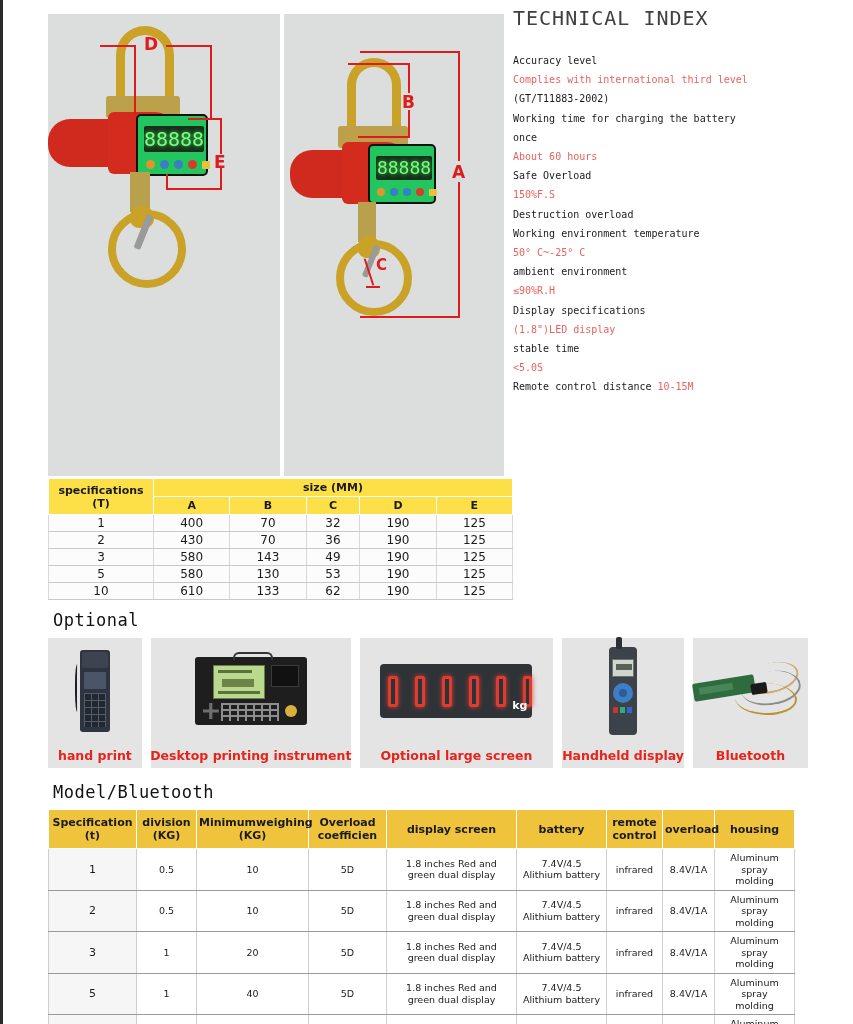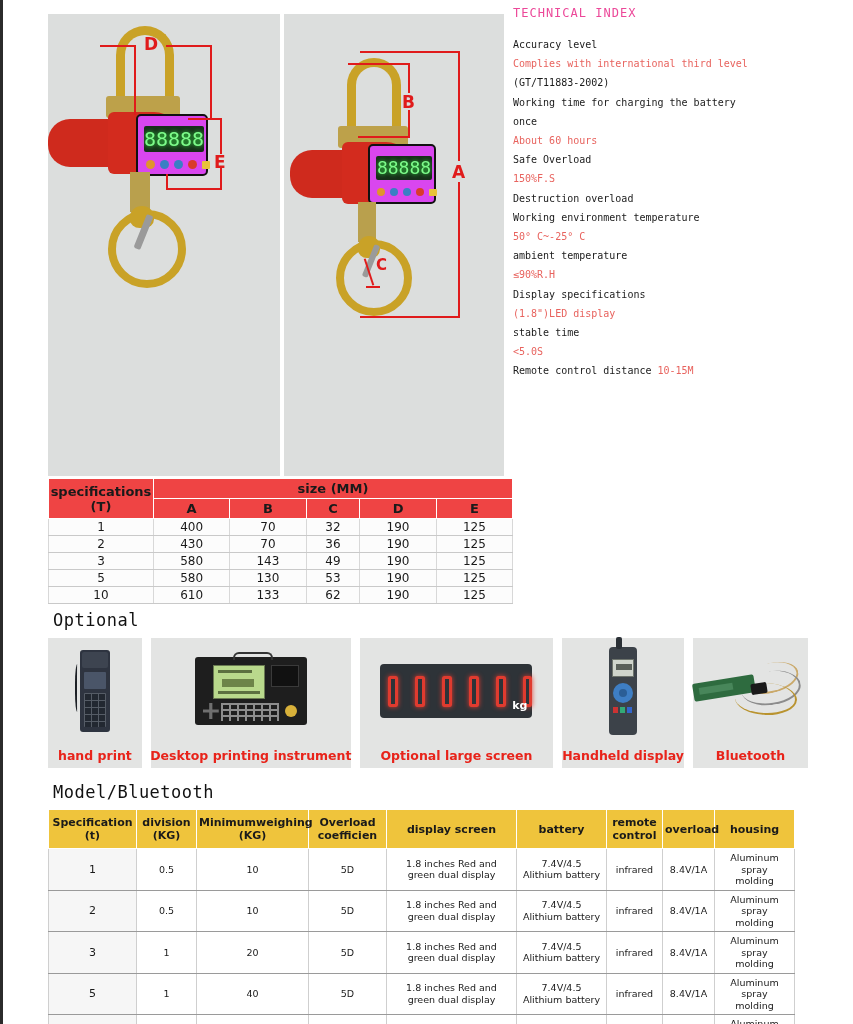--- a/index.html
+++ b/index.html
@@ -51,21 +51,21 @@
     position:absolute;
     background:#d32b1e;
     border-radius: 6px 26px 26px 6px;
   }
   .body-red.tail {
     background:#cf2a1d;
     border-radius: 22px 4px 4px 22px;
   }
   .meter {
     position:absolute;
-    background:#d946ef;
+    background:#22c55e;
     border:2px solid #111;
     border-radius:5px;
   }
   .led {
     position:absolute;
     background:#17301a;
     border-radius:2px;
     display:flex;
     align-items:center;
     justify-content:center;
@@ -109,24 +109,24 @@
   }
 
   
   #tech-index {
     position:absolute;
     left: 510px; top: 6px;
     width: 340px;
   }
   #tech-index .ti-title{
     font-family:"DejaVu Sans Mono", monospace;
-    font-size:12px;
+    font-size:20px;
     letter-spacing:1px;
-    color:#ec4899;
-    margin-bottom:15px;
+    color:#404040;
+    margin-bottom:21px;
   }
   #tech-index .ti-line{
     font-family:"DejaVu Sans Mono", monospace;
     font-size:10px;
     line-height:19.2px;
     color:#1a1a1a;
     white-space:nowrap;
   }
   #tech-index .ti-line.hl{ color:#e8635e; }
   #tech-index .ti-line.mix .hl{ color:#e8635e; }
@@ -137,23 +137,23 @@
     left:45px; top:478px;
     width:465px;
   }
   table.tbl{ border-collapse:collapse; width:100%; }
   table.tbl th, table.tbl td{
     border:1px solid #ffffff;
     text-align:center;
     font-family:"DejaVu Sans", sans-serif;
   }
   #size-table th{
-    background:#ef4444;
+    background:#fde047;
     color:#1a1a1a;
-    font-size:13px;
+    font-size:11px;
     font-weight:bold;
     padding:2px 1px;
     border:1px solid #ffffff;
   }
   #size-table td{
     background:#fcfcfc;
     color:#1a1a1a;
     font-size:12px;
     padding:1px 1px;
     border-top:1px solid #c9c9c9;
@@ -376,21 +376,21 @@
         <div class="ti-line hl">Complies with international third level</div>
         <div class="ti-line"> (GT/T11883-2002)</div>
         <div class="ti-line">Working time for charging the battery</div>
         <div class="ti-line">once</div>
         <div class="ti-line hl">About 60 hours</div>
         <div class="ti-line">Safe Overload</div>
         <div class="ti-line hl">150%F.S</div>
         <div class="ti-line">Destruction overload</div>
         <div class="ti-line">Working environment temperature</div>
         <div class="ti-line hl">50° C~-25° C</div>
-        <div class="ti-line">ambient temperature</div>
+        <div class="ti-line">ambient environment</div>
         <div class="ti-line hl">≤90%R.H</div>
         <div class="ti-line">Display specifications</div>
         <div class="ti-line hl">(1.8")LED display</div>
         <div class="ti-line">stable time</div>
         <div class="ti-line hl">&lt;5.0S</div>
       </div>
     <div class="ti-line mix"><span>Remote control distance </span><span class="hl">10-15M</span></div>
   </div>
 </div>
 

